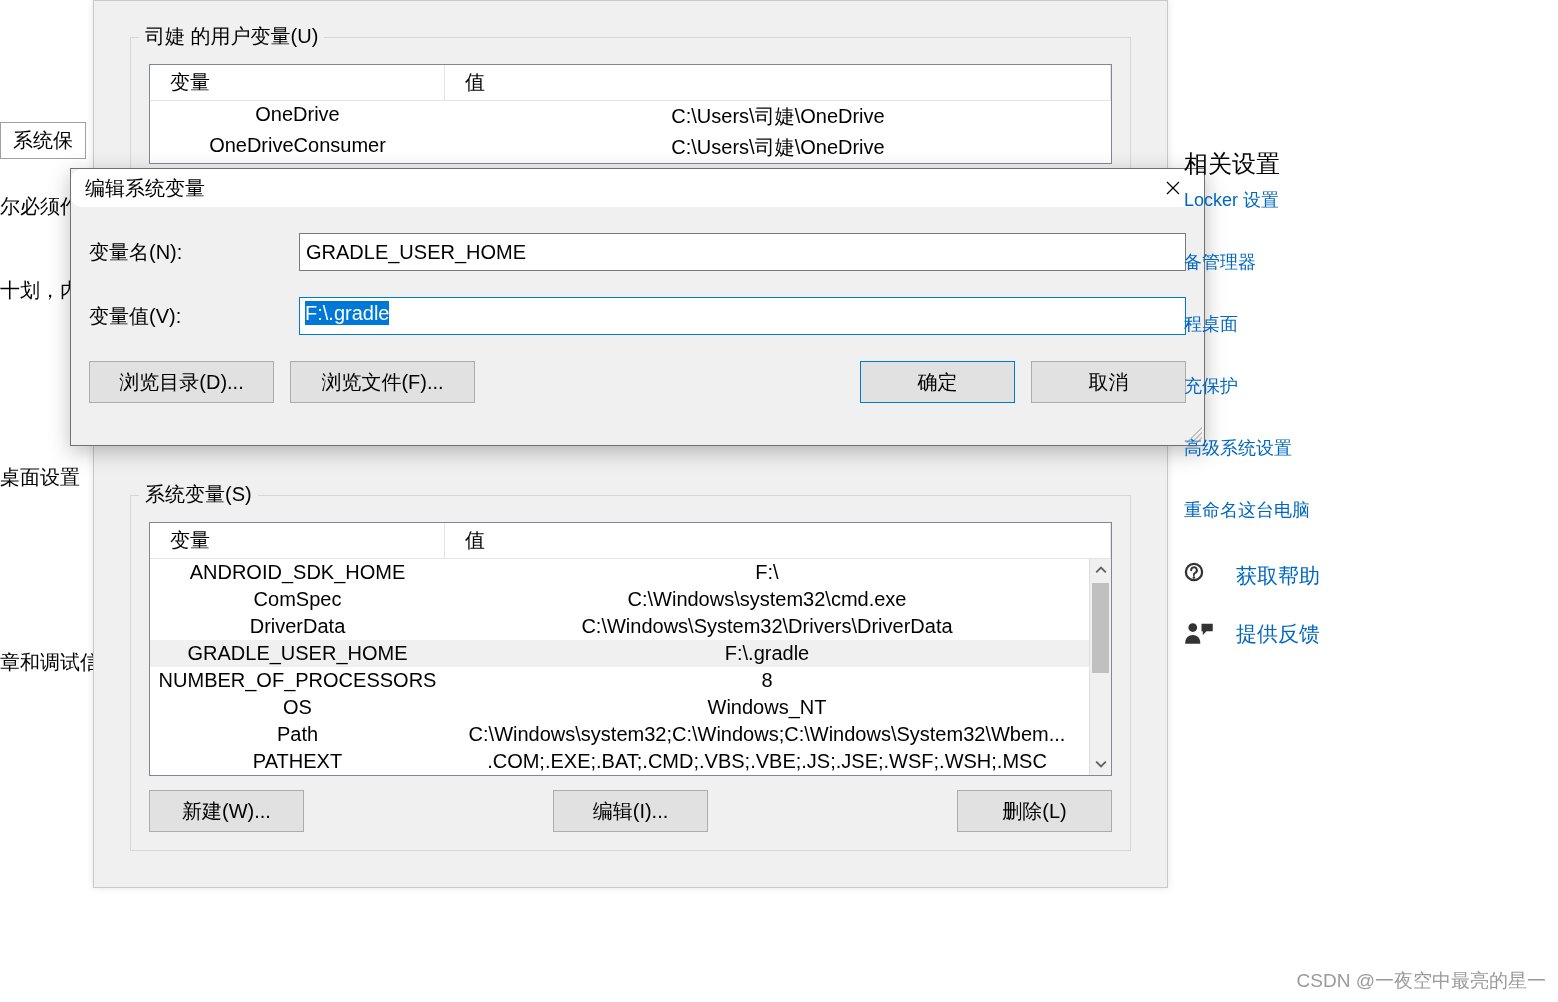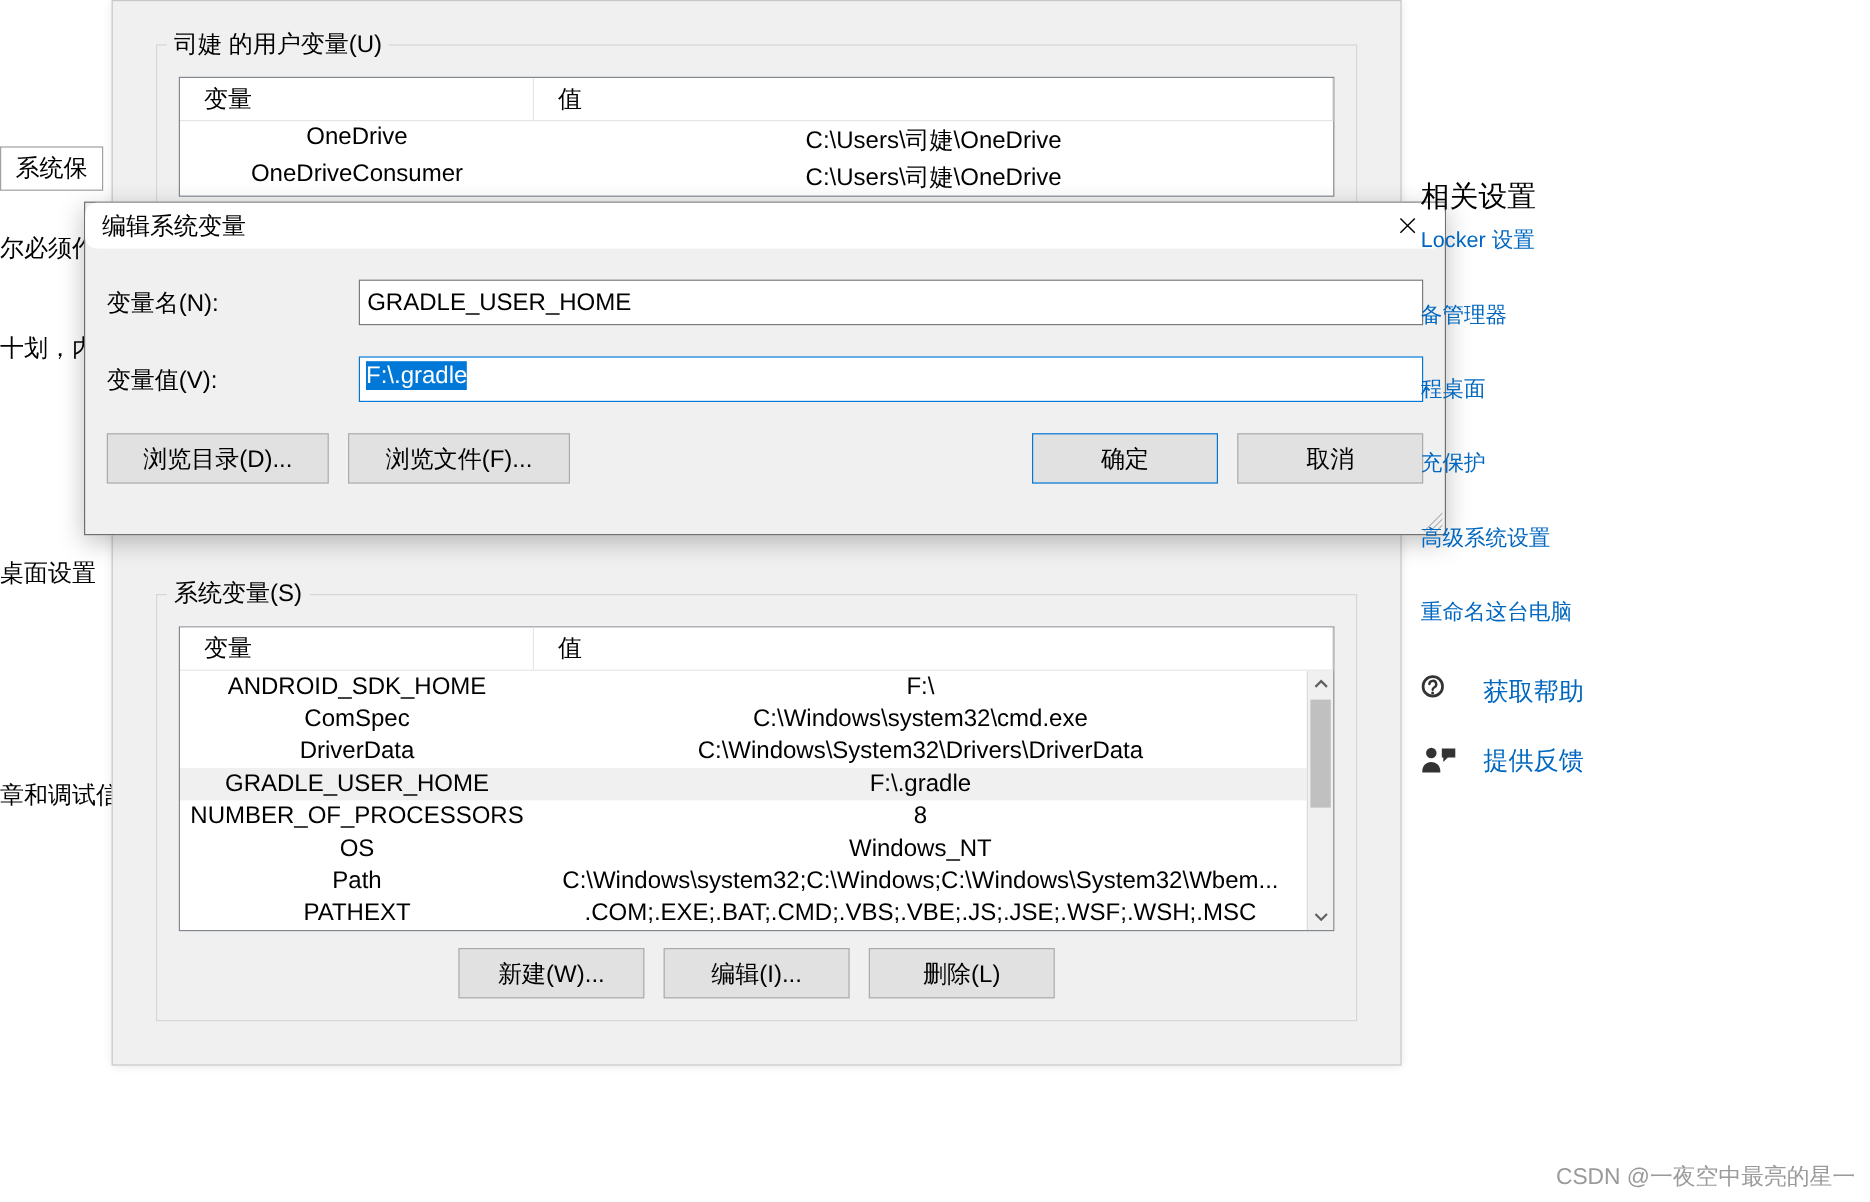--- a/index.html
+++ b/index.html
@@ -95,21 +95,21 @@
   }
   .scrollbar-v .thumb {
     position: absolute;
     left: 2px; right: 2px;
     top: 24px;
     height: 90px;
     background: #c0c0c0;
   }
   .btn-row {
     display: flex;
-    justify-content: center;
+    justify-content: space-between;
     gap: 16px;
     margin-top: 14px;
   }
   .btn {
     min-width: 155px;
     height: 42px;
     border: 1px solid #acacac;
     background: #e1e1e1;
     display: inline-flex;
     align-items: center;

